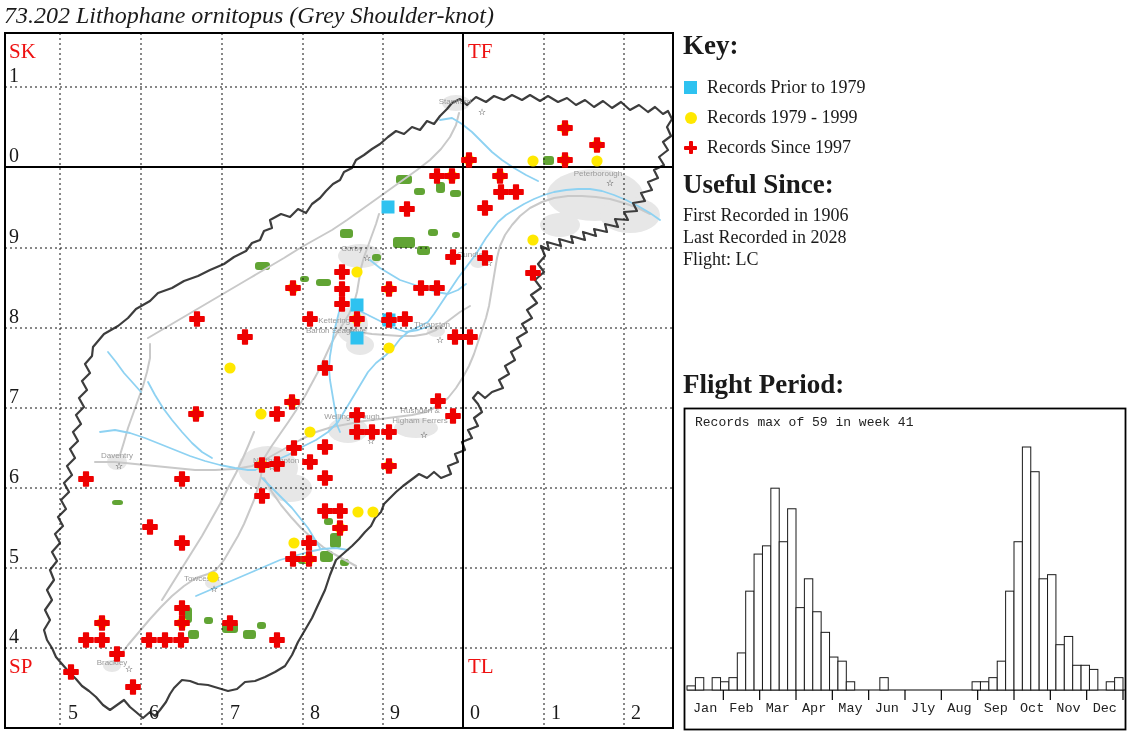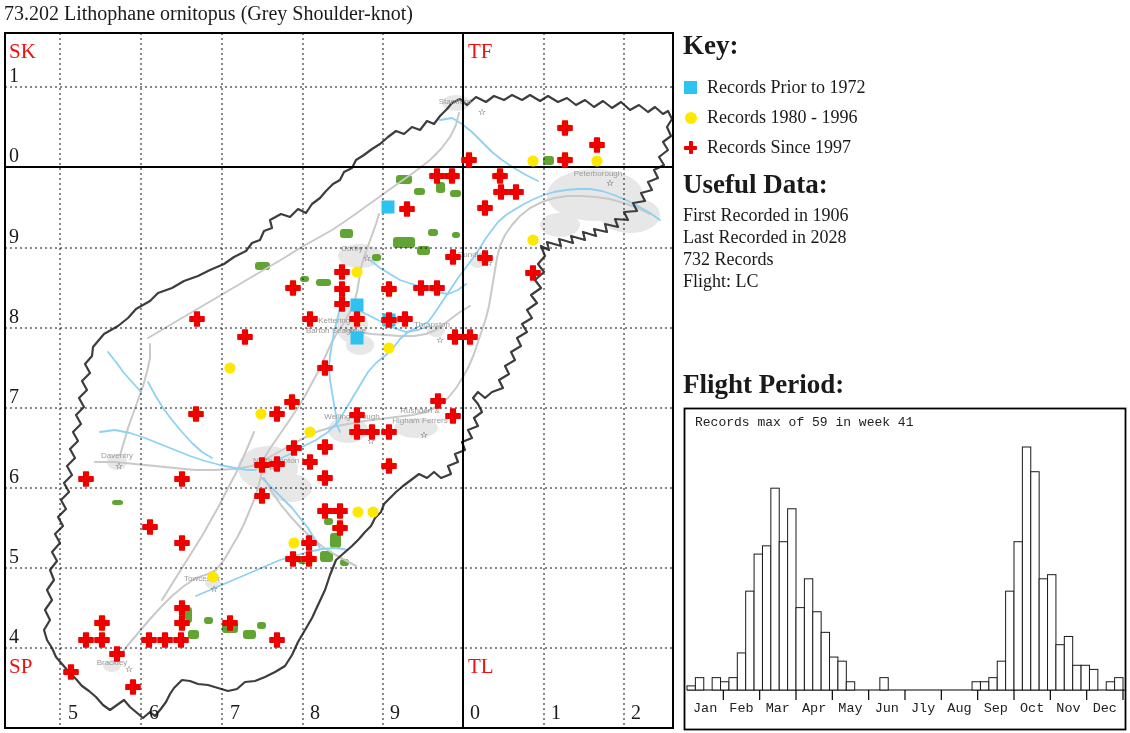--- a/index.html
+++ b/index.html
@@ -1,17 +1,17 @@
 <!DOCTYPE html>
 <html><head>
 <meta charset="utf-8">
 <style>
   html,body{margin:0;padding:0;background:#ffffff;width:1130px;height:733px;overflow:hidden;}
   body{position:relative;font-family:"Liberation Serif", serif;color:#1a1a1a;}
-  #page-title{position:absolute;left:4px;top:2px;font-size:20px;white-space:nowrap;}
+  #page-title{position:absolute;left:4px;top:2px;font-size:24px;white-space:nowrap;font-style:italic;}
   #map-wrap{position:absolute;left:0;top:0;width:680px;height:733px;}
   .panel{position:absolute;left:683px;width:447px;}
   .panel-h{font-size:27px;line-height:1.05;font-weight:bold;}
   #key-panel{top:31px;}
   .key-item{display:flex;align-items:center;margin-top:9px;font-size:18px;}
   .key-item .sw{width:15px;display:inline-flex;justify-content:center;margin-right:9px;}
   .sw-square{width:13px;height:13px;background:#2ec2f0;}
   .sw-circle{width:12px;height:12px;border-radius:50%;background:#ffe800;}
   .sw-cross{position:relative;width:13px;height:13px;}
   .sw-cross:before{content:"";position:absolute;left:0;top:4.5px;width:13px;height:4px;background:#ee0000;border-radius:1px;}
@@ -257,41 +257,40 @@
       <path d="M126 684.7h4.7v-4.7h4.6v4.7h4.7v4.6h-4.7v4.7h-4.6v-4.7h-4.7z" fill="#ee0000" stroke="#ee0000" stroke-width="1.6" stroke-linejoin="round"></path>
     </svg>
 </div>
 
 <div class="panel panel-h" id="key-panel-title" style="top:31px">Key:</div>
 <div class="panel" id="key-panel" style="top:68px">
   <div class="key-item">
     <span class="sw">
         <span class="sw-square"></span>
       </span>
-    <span>Records Prior to 1972</span>
+    <span>Records Prior to 1979</span>
   </div>
   <div class="key-item">
     <span class="sw">
         <span class="sw-circle"></span>
       </span>
-    <span>Records 1980 - 1996</span>
+    <span>Records 1979 - 1999</span>
   </div>
   <div class="key-item">
     <span class="sw">
         <span class="sw-cross"></span>
       </span>
     <span>Records Since 1997</span>
   </div>
 </div>
 
-<div class="panel panel-h" style="top:170px">Useful Data:</div>
+<div class="panel panel-h" style="top:170px">Useful Since:</div>
 <div class="panel" id="useful-panel" style="top:204px">
   <div class="line">First Recorded in 1906</div>
   <div class="line">Last Recorded in 2028</div>
-  <div class="line">732 Records</div>
   <div class="line">Flight: LC</div>
 </div>
 
 <div class="panel panel-h" id="flight-title" style="top:370px">Flight Period:</div>
 <div id="chart-box">
   <svg id="chart-svg" width="444" height="324" viewBox="0 0 444 324">
       <rect x="1.5" y="1.5" width="441" height="321" fill="#fff" stroke="#000" stroke-width="1.8"></rect>
       <text x="12" y="19" font-size="13" font-family="&quot;Liberation Mono&quot;, monospace" fill="#222">Records max of 59 in week 41</text>
       <line x1="4" y1="283" x2="442" y2="283" stroke="#000" stroke-width="1.2"></line>
       <rect x="4" y="278.8813559322034" width="8.384615384615385" height="4.11864406779661" fill="#fff" stroke="#1a1a1a" stroke-width="1"></rect>

